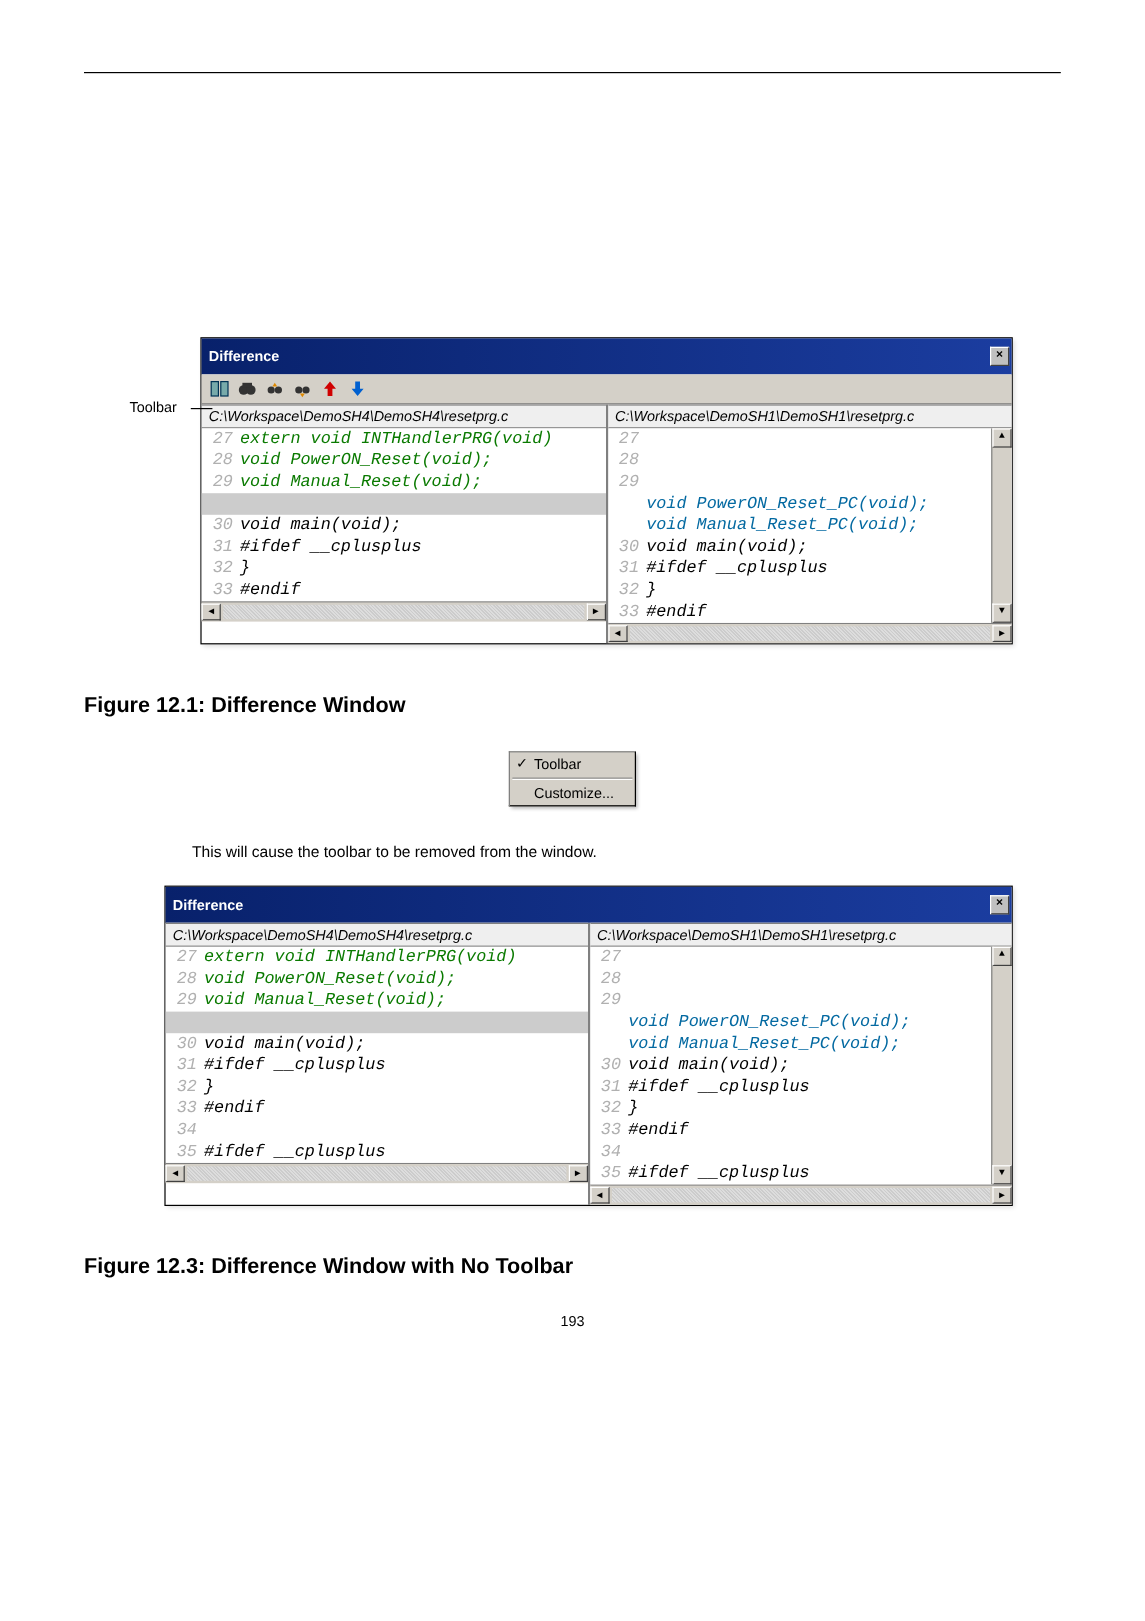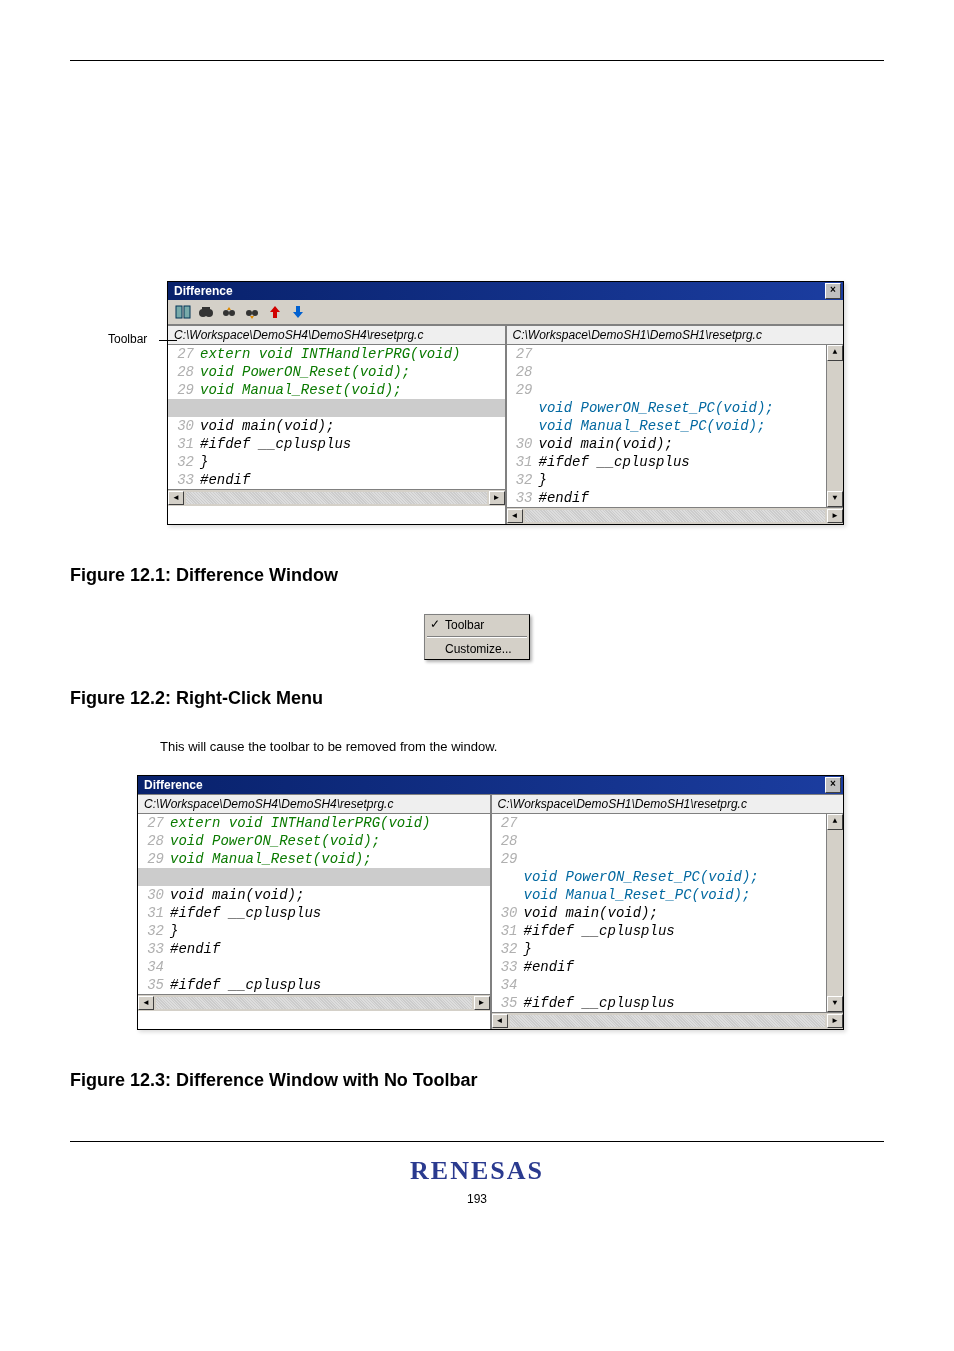--- a/index.html
+++ b/index.html
@@ -41,21 +41,21 @@
     box-shadow: 2px 2px 4px rgba(0,0,0,0.15);
     background: #fff;
     margin-bottom: 40px;
   }
   .titlebar {
     background: linear-gradient(to right, #08216b, #1b3da0);
     color: #fff;
     display: flex;
     justify-content: space-between;
     align-items: center;
-    height: 18px;
+    height: 30px;
     padding: 0 2px 0 6px;
     font-weight: bold;
     font-size: 12px;
   }
   .titlebar .close {
     width: 14px;
     height: 14px;
     background: #c0c0c0;
     border: 1px solid #fff;
     border-right-color: #404040;
@@ -384,21 +384,20 @@
 
   <div class="fig-caption">Figure 12.1: Difference Window</div>
 
 
   <div class="context-menu">
     <div class="mi check">Toolbar</div>
     <div class="sep"></div>
     <div class="mi">Customize...</div>
   </div>
 
-  <div class="fig-caption">Figure 12.2: Right-Click Menu</div>
 
   <div class="body-text">This will cause the toolbar to be removed from the window.</div>
 
   <div class="diff-window" style="margin-left:67px;">
     <div class="titlebar">
       <span>Difference</span>
       <div class="close">×</div>
     </div>
     <div class="diff-body">
       <div class="diff-pane">
@@ -512,17 +511,14 @@
             <div class="arrow-btn">◄</div>
             <div class="thumb"></div>
             <div class="arrow-btn">►</div>
           </div>
       </div>
     </div>
   </div>
 
   <div class="fig-caption">Figure 12.3: Difference Window with No Toolbar</div>
 
-  <div class="footer-logo">
-    <span>RENESAS</span>
-  </div>
   <div class="page-num">193</div>
 </div>
 
 </body></html>

